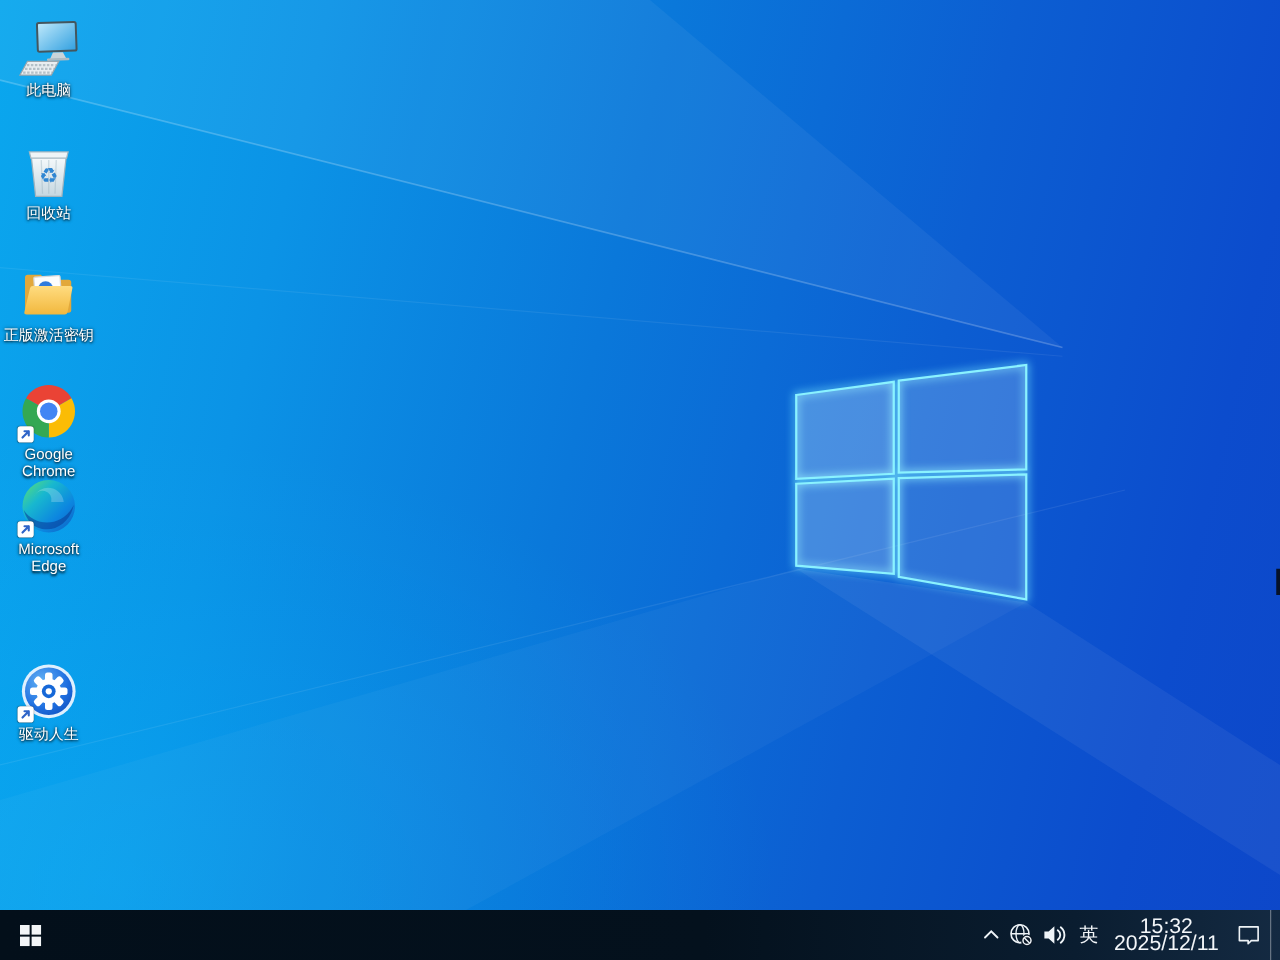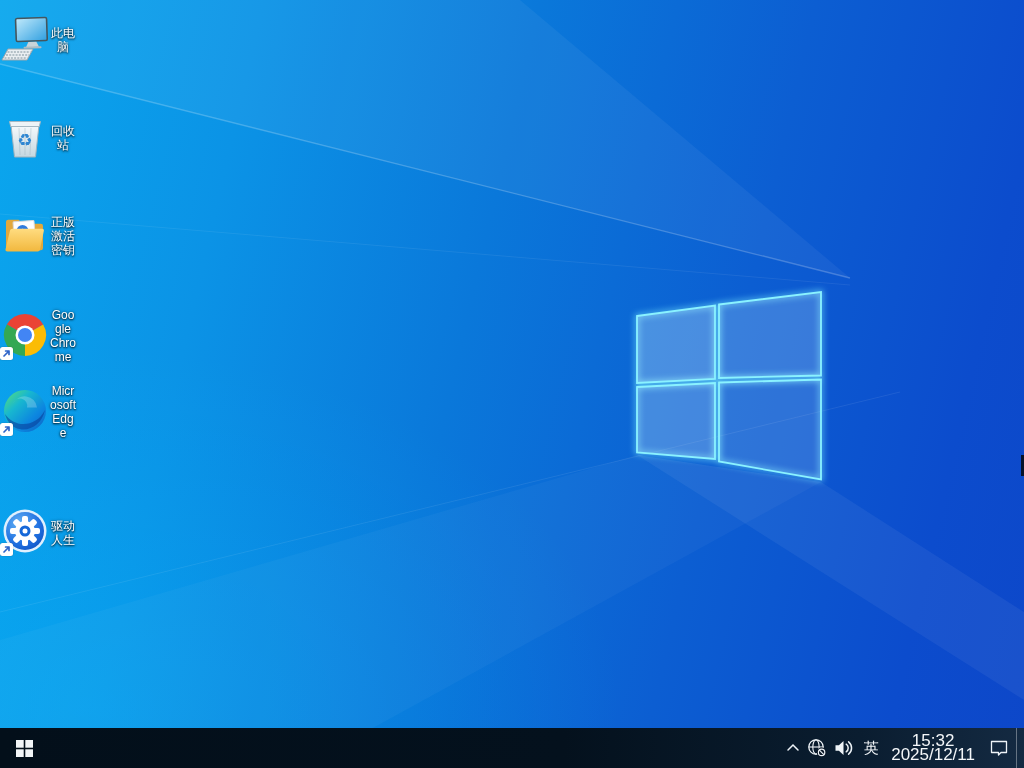--- a/index.html
+++ b/index.html
@@ -14,21 +14,21 @@
     background:
       linear-gradient(103deg,#0aa7ee 0%,#0b93e6 22%,#0a78da 45%,#0c5ed2 68%,#0c4ccd 88%,#0d47c9 100%);
   }
   .desktop::before{ 
     content:"";position:absolute;inset:0;
     background:radial-gradient(900px 600px at 8% 92%,rgba(0,190,255,.28),rgba(0,190,255,0) 60%);
   }
   .wallpaper-svg{position:absolute;inset:0;pointer-events:none;}
   
   .di{
-    position:absolute;left:1px;width:76px;display:flex;flex-direction:row;align-items:center;
+    position:absolute;left:1px;width:76px;display:flex;flex-direction:column;align-items:center;
     cursor:default;
   }
   .di-art{position:relative;width:48px;height:48px;}
   .di-art svg{display:block;width:48px;height:48px;}
   .di-label{
     margin-top:3px;color:#fff;font-size:12px;line-height:14px;text-align:center;
     text-shadow:0 1px 2px rgba(0,0,0,.9),0 0 3px rgba(0,0,0,.55);
     word-break:break-word;
   }
   .shortcut-badge{
@@ -197,21 +197,21 @@
     </svg>
     <span class="shortcut-badge">
       <svg viewBox="0 0 13 13">
           <path d="M4 9 L9 4 M9 4 H5.6 M9 4 V7.4" stroke="#2e64c8" stroke-width="1.7" fill="none" stroke-linecap="round"></path>
         </svg>
     </span>
   </div>
   <div class="di-label">Microsoft Edge</div>
 </div>
 
-<div class="di" style="top:507px">
+<div class="di" style="top:529px">
   <div class="di-art">
     <svg viewBox="0 0 48 48">
       <defs>
         <radialGradient id="dlG" cx="0.35" cy="0.3" r="0.9">
           <stop offset="0" stop-color="#63b2f5"></stop>
             <stop offset="0.6" stop-color="#1f6fe0"></stop>
             <stop offset="1" stop-color="#0c4ab8"></stop>
         </radialGradient>
       </defs>
       <circle cx="24" cy="24" r="21.5" fill="#dff0fe"></circle>

